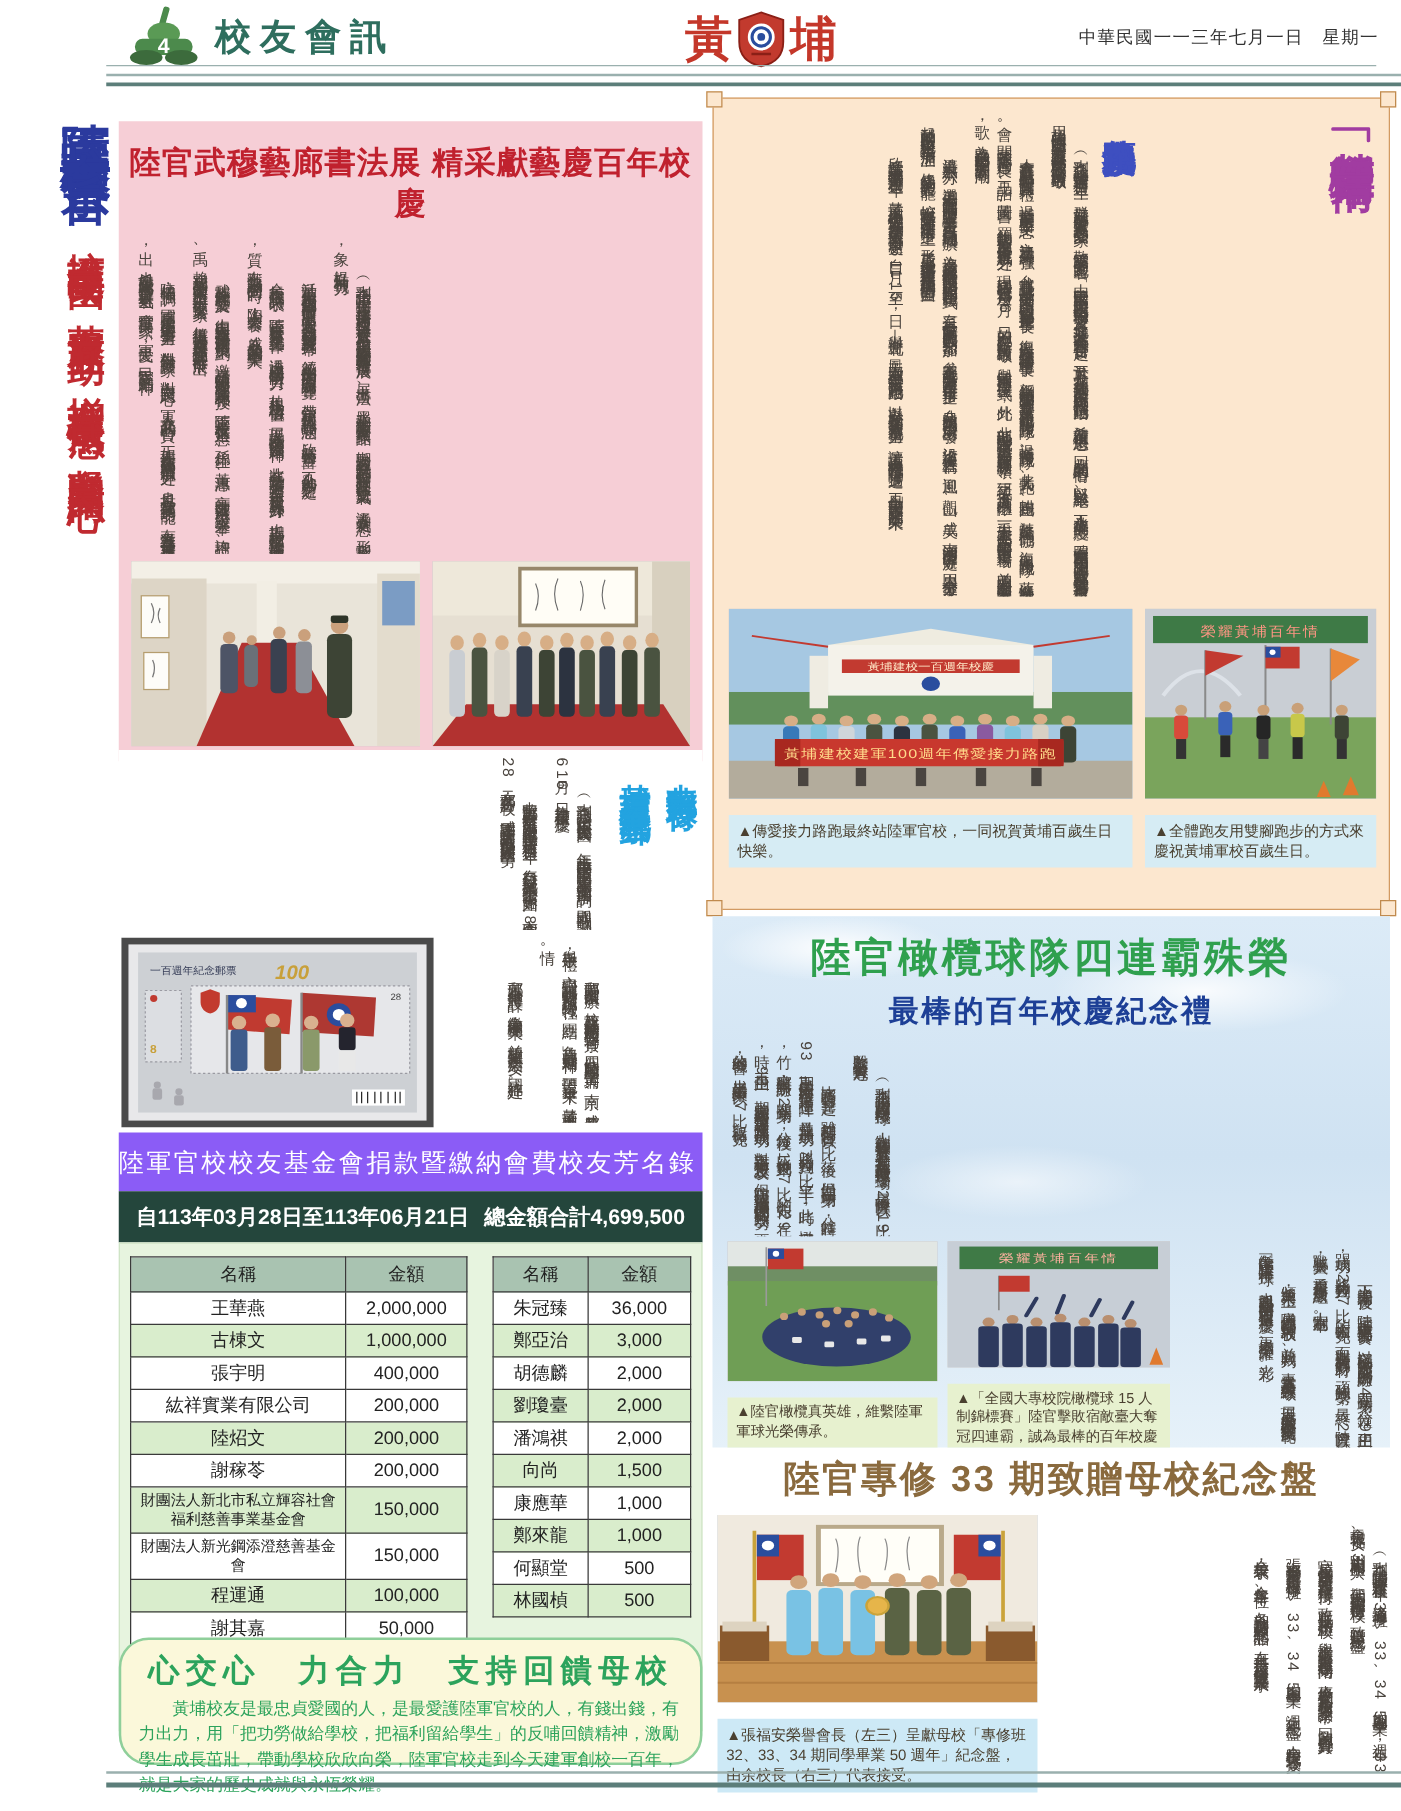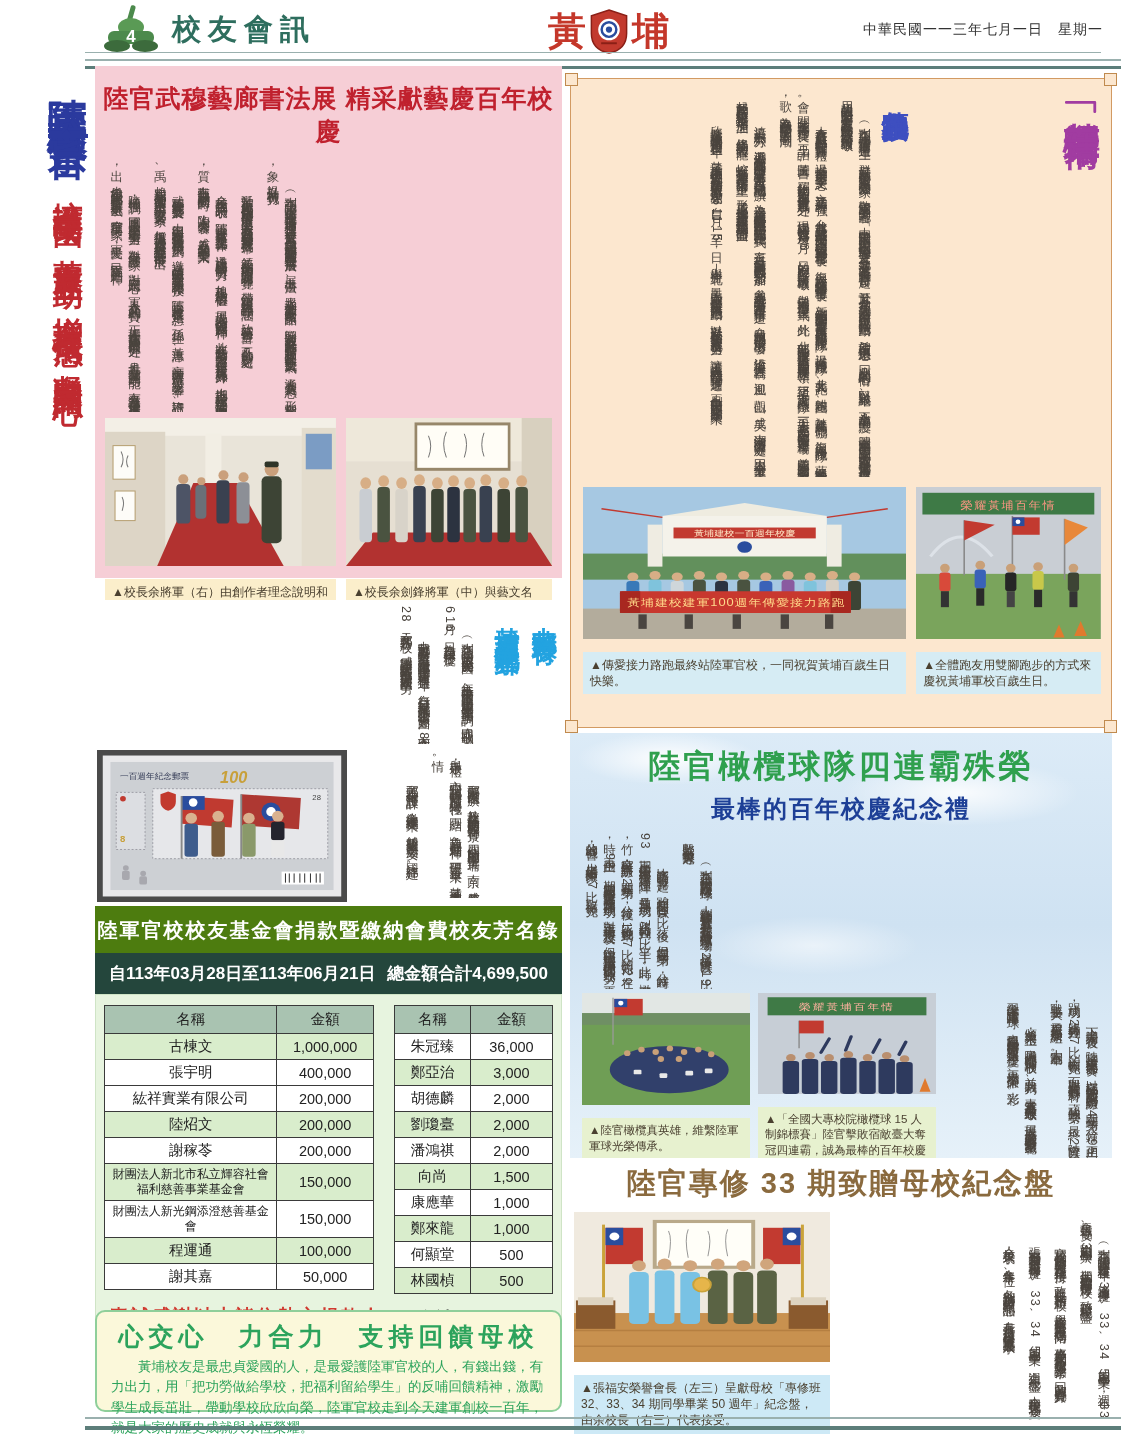--- a/index.html
+++ b/index.html
@@ -24,61 +24,61 @@
   .motto-red{font-size:30px;font-weight:bold;color:#c02a30;letter-spacing:4px;}
   
   .vtext{writing-mode:vertical-rl;text-orientation:mixed;overflow:hidden;font-size:12.5px;
          line-height:1.42;letter-spacing:1.5px;color:#4a443e;text-align:justify;}
   .vtext p{margin:0;text-indent:2em;}
   .vtext p + p{margin-block-start:8px;}
   .photo{overflow:hidden;background:#ccc;}
   .photo svg{display:block;width:100%;height:100%;}
   .cap{font-size:12px;line-height:1.35;padding:5px 7px;color:#4a4030;}
   
-  .art1{position:absolute;left:95px;top:66px;width:467px;height:512px;background:#f6ced6;}
+  .art1{position:absolute;left:95px;top:97px;width:467px;height:512px;background:#f6ced6;}
   .art1 h2{margin:0;padding:16px 6px 8px;text-align:center;color:#c0212e;font-size:25px;letter-spacing:1px;}
   .art1 .body{height:252px;margin:4px 12px 6px;}
   .art1 .photos{display:flex;gap:10px;padding:0 10px;}
   .pcard{display:flex;flex-direction:column;gap:13px;}
   .pcard .cap{background:#fbeecb;}
   .art1 .pcard{flex:1.12;}
   .art1 .pcard + .pcard{flex:1;}
   .art1 .photo{height:148px;}
   
   .art3{position:absolute;left:95px;top:600px;width:467px;height:302px;background:#fff;display:flex;padding:2px 0 0 2px;box-sizing:border-box;}
   .st-main{flex:1;display:flex;flex-direction:column;}
   .st-body1{height:138px;margin:4px 6px 0 0;}
   .st-bottom{display:flex;margin-top:6px;}
   .st-sheet{width:250px;height:152px;}
   .st-body2{flex:1;height:148px;margin-left:4px;}
   .st-title{writing-mode:vertical-rl;font-weight:bold;color:#23a3e0;font-size:25px;letter-spacing:3px;line-height:1.25;padding:4px 2px 0 4px;}
   .st-title div{margin:0 0 0 6px;}
   
   .don{position:absolute;left:95px;top:906px;width:467px;}
-  .don-title{background:#4d7c0f;color:#fff;font-size:20px;font-weight:bold;text-align:center;padding:11px 0 9px;letter-spacing:2px;}
+  .don-title{background:#8b5cf6;color:#fff;font-size:20px;font-weight:normal;text-align:left;padding:11px 0 9px;letter-spacing:2px;}
   .don-sub{background:#24463c;color:#fff;display:flex;justify-content:space-between;padding:9px 14px;font-size:17px;font-weight:bold;}
   .don-panel{background:#e7f4df;border:1px solid #cfe4c6;padding:10px 8px 6px;}
   .don-tables{display:flex;gap:20px;align-items:flex-start;}
   table{border-collapse:collapse;background:#fff;}
   .dt-l{width:270px;}
   .dt-r{flex:1;width:165px;}
   th,td{border:1.5px solid #3a3a3a;text-align:center;font-weight:normal;}
   th{background:#a9c3b1;font-size:14.5px;padding:4px 2px;color:#222;}
   td{font-size:14.5px;padding:3px 5px;color:#222;}
   tr.alt td{background:#d9edcc;}
   td.small{font-size:12px;line-height:1.25;}
   .dt-l td.name{width:205px;}
   .dt-l td.amt{width:92px;}
   .dt-r td{width:78px;}
   .don-foot{display:flex;justify-content:space-between;align-items:center;padding:10px 6px 4px;}
   .don-thanks{color:#d03a30;font-size:18px;font-weight:bold;font-family:"Liberation Serif",serif;letter-spacing:3px;}
   .don-sum{font-size:17px;font-weight:bold;color:#222;letter-spacing:1px;}
   
   .appeal{position:absolute;left:95px;top:1310px;width:467px;height:102px;box-sizing:border-box;
-          background:#fbf8da;border:2.5px solid #8fcf9a;border-radius:10px;padding:6px 14px 6px;}
+          background:#fbf8da;border:2.5px solid #8fcf9a;border-radius:24px;padding:6px 14px 6px;}
   .appeal-title{color:#2ca35c;font-size:25px;font-weight:bold;text-align:center;letter-spacing:5px;
                 font-family:"Liberation Serif",serif;margin:2px 0 4px;}
   .appeal-body{color:#2ca35c;font-size:13.5px;line-height:1.5;font-family:"Liberation Serif",serif;text-indent:2em;}
   
   .art2{position:absolute;left:570px;top:78px;width:542px;height:650px;box-sizing:border-box;
         background:#fce7cf;border:1.5px solid #d29a62;padding:12px 10px 10px 12px;}
   .corner{position:absolute;width:11px;height:11px;border:1.5px solid #c08a4e;background:#fce7cf;}
   .c-tl{left:-6px;top:-6px;} .c-tr{right:-6px;top:-6px;} .c-bl{left:-6px;bottom:-6px;} .c-br{right:-6px;bottom:-6px;}
   .rr-top{display:flex;height:386px;}
   .rr-body1{flex:1;}
@@ -307,20 +307,24 @@
       <span>總金額合計4,699,500</span>
     </div>
     <div class="don-panel">
       <div class="don-tables">
         <table class="dt-l">
           <tbody>
               <tr>
             <th>名稱</th>
             <th>金額</th>
           </tr>
+          <tr>
+                <td class="name">王華燕</td>
+                <td class="amt">2,000,000</td>
+              </tr>
           <tr class="alt">
                 <td class="name">古棟文</td>
                 <td class="amt">1,000,000</td>
               </tr>
           <tr>
                 <td class="name">張宇明</td>
                 <td class="amt">400,000</td>
               </tr>
           <tr>
                 <td class="name">紘祥實業有限公司</td>

